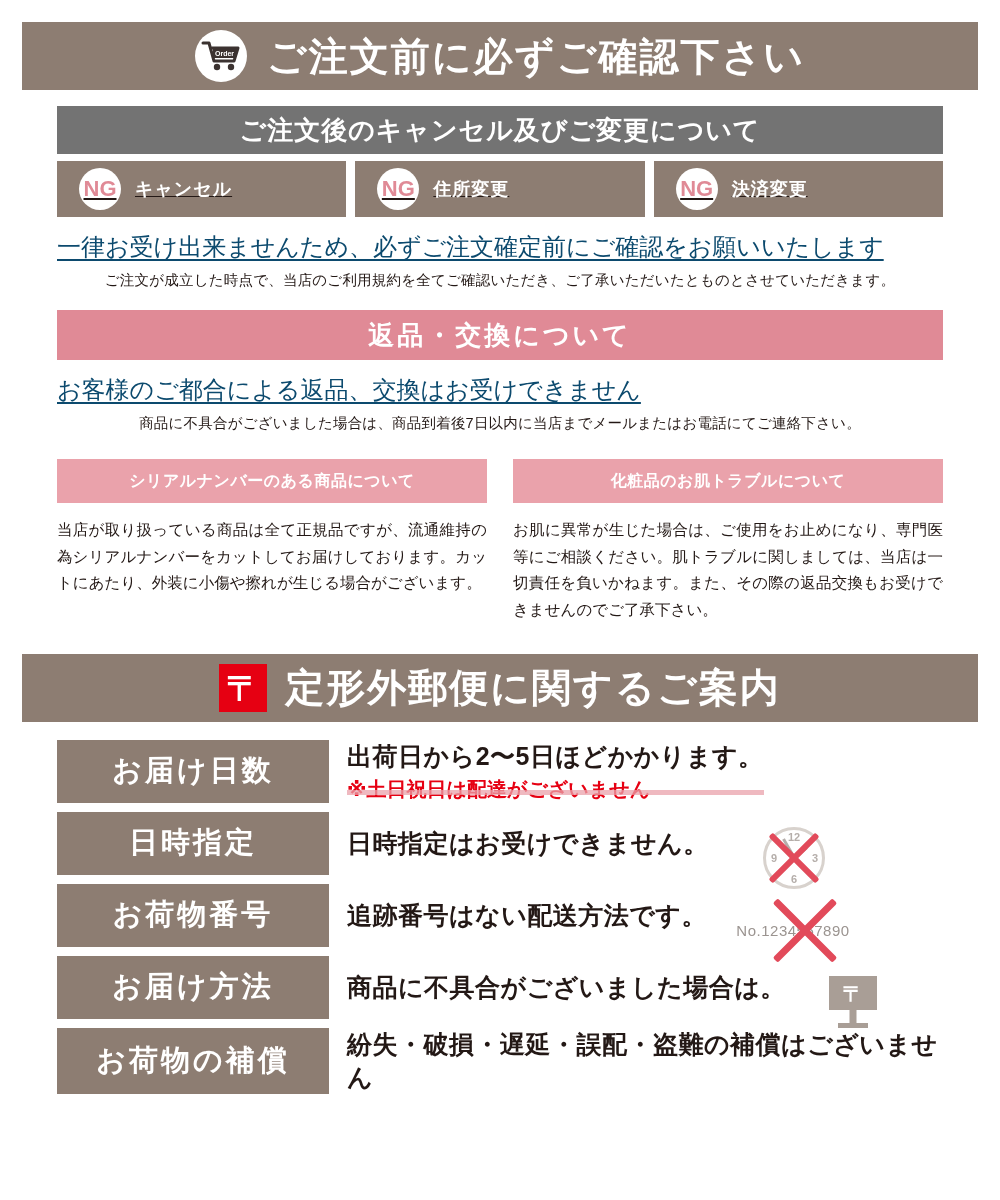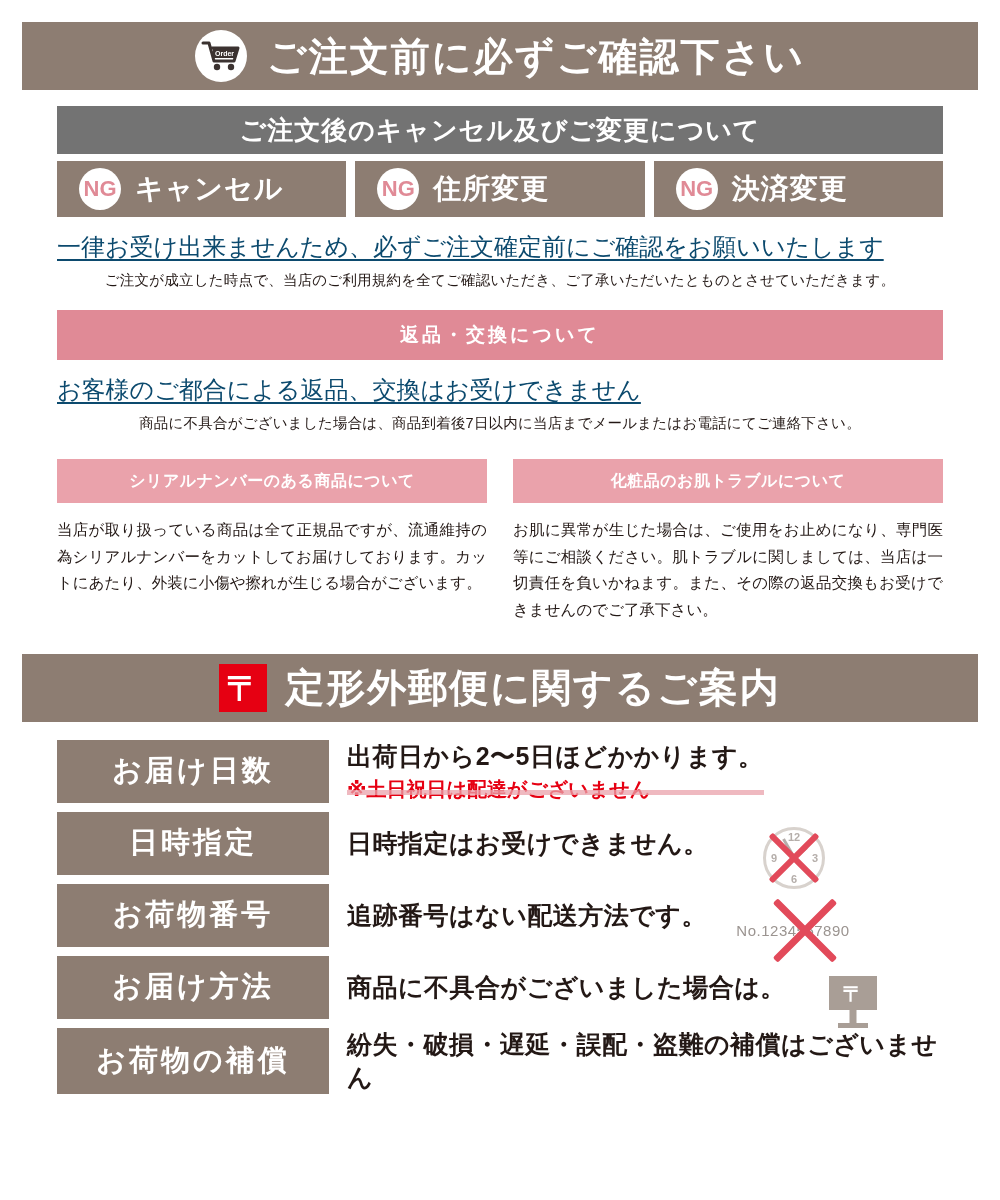--- a/index.html
+++ b/index.html
@@ -64,20 +64,21 @@
     color: #ffffff;
     font-size: 26px;
     font-weight: bold;
     letter-spacing: 1px;
   }
 
   .ng-row {
     margin: 7px 57px 0 57px;
     display: flex;
     gap: 9px;
+    text-decoration: underline;
   }
   .ng-cell {
     flex: 1;
     height: 56px;
     background: #8d7d72;
     display: flex;
     align-items: center;
     gap: 14px;
     padding-left: 22px;
   }
@@ -90,21 +91,21 @@
     font-size: 22px;
     font-weight: bold;
     display: flex;
     align-items: center;
     justify-content: center;
     flex: none;
     letter-spacing: 0;
   }
   .ng-label {
     color: #ffffff;
-    font-size: 28px;
+    font-size: 18px;
     font-weight: bold;
     letter-spacing: 1px;
   }
 
   .strong-underline {
     margin: 14px 57px 0 57px;
     text-align: left;
     font-size: 24px;
     font-weight: normal;
     color: #0c4a6e;
@@ -122,21 +123,21 @@
   .pinkbar2 {
     margin: 20px 57px 0 57px;
     height: 50px;
     background: #e08a96;
     display: flex;
     align-items: center;
     justify-content: center;
   }
   .pinkbar2 span {
     color: #ffffff;
-    font-size: 19px;
+    font-size: 26px;
     font-weight: bold;
     letter-spacing: 3px;
   }
 
   .two-col {
     margin: 26px 57px 0 57px;
     display: flex;
     gap: 26px;
   }
   .col { flex: 1; }

